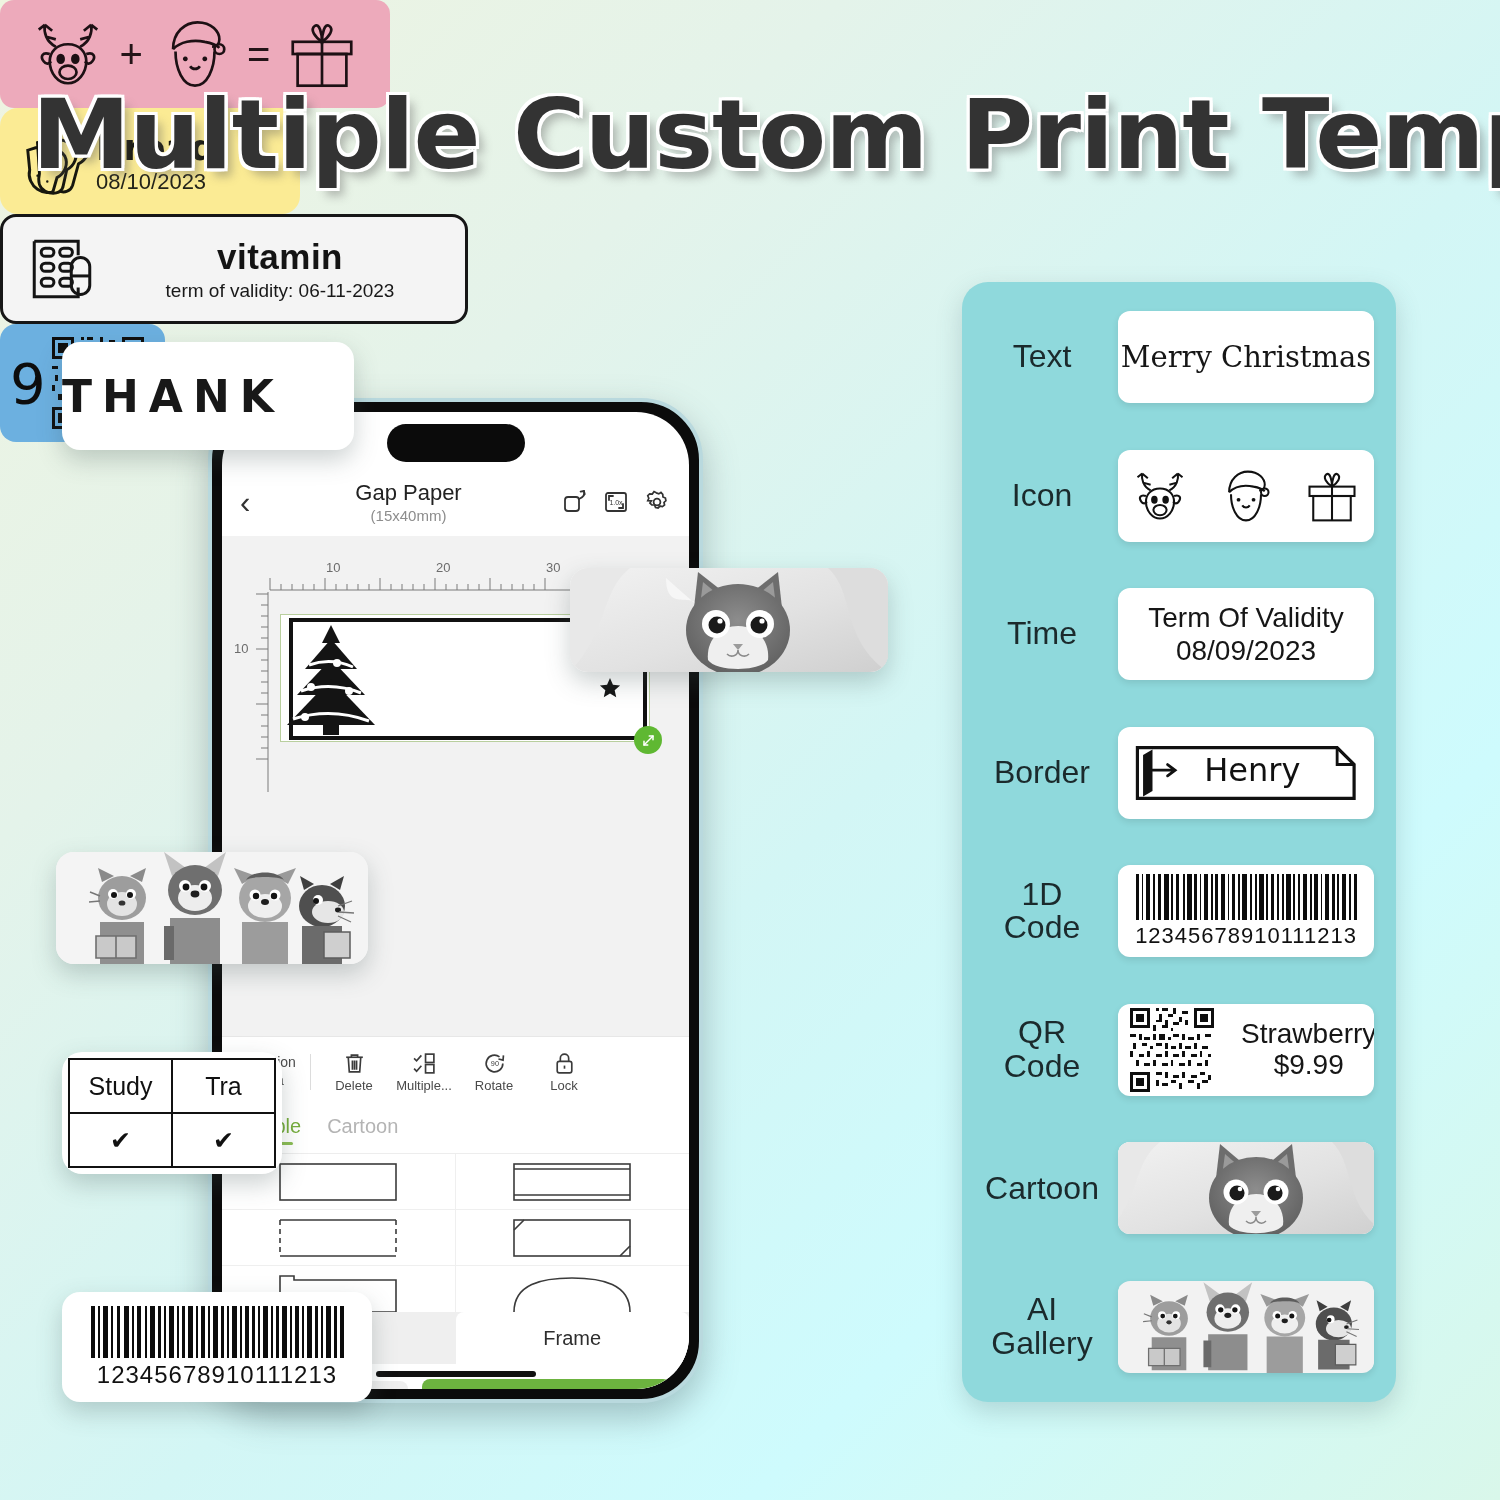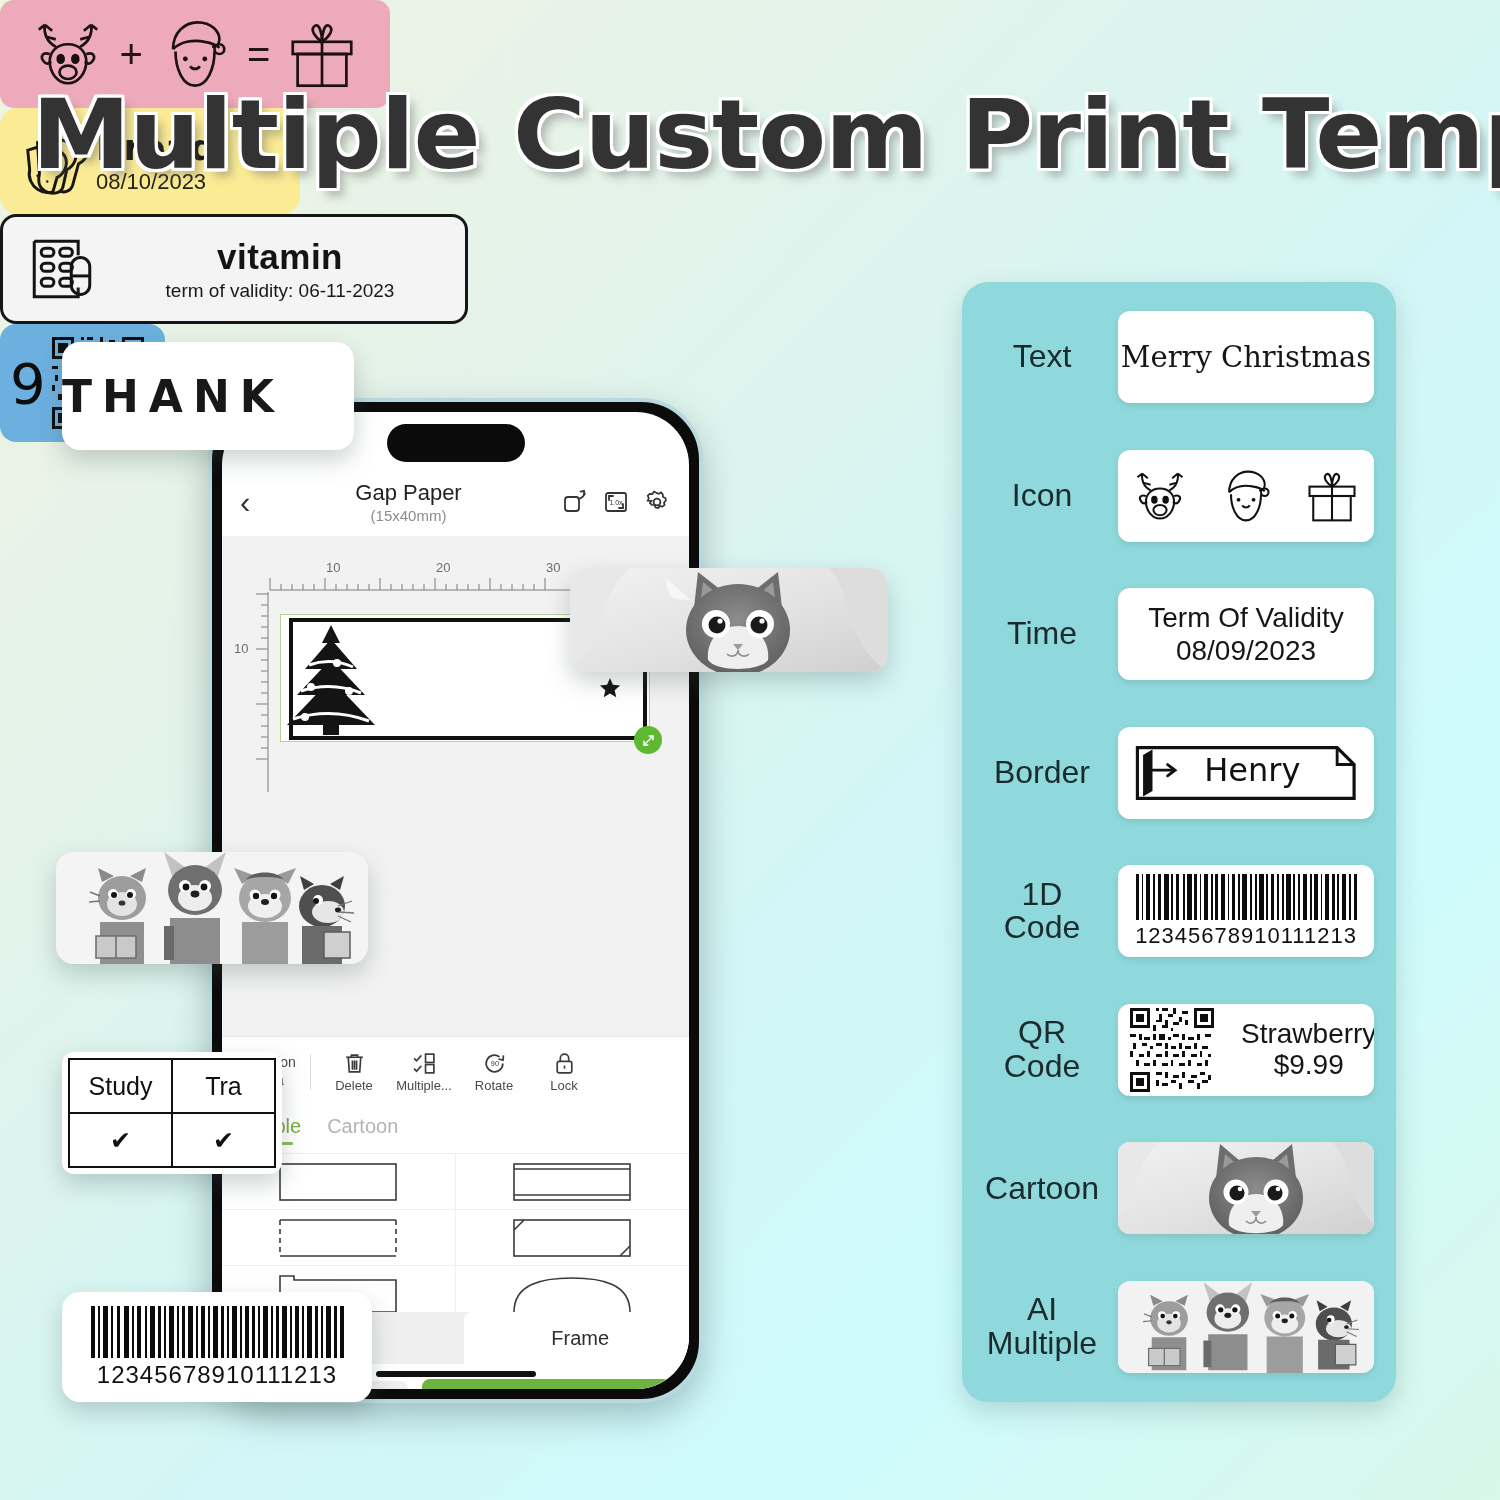--- a/index.html
+++ b/index.html
@@ -121,21 +121,21 @@
     background:#fff; display:grid; grid-template-columns:1fr 1fr; grid-auto-rows:56px;
     overflow:hidden;
   }
   .frame-cell{ display:flex; align-items:center; justify-content:center; border-right:1px solid #efefef; border-bottom:1px solid #efefef;}
   .frame-cell:nth-child(2n){ border-right:none; }
   .fr-box{ width:120px; height:40px; }
 
   
   #bottom-tabs{
     position:absolute; left:0; top:900px; width:100%; height:52px;
-    background:#efefef; display:flex; align-items:stretch;margin-left:8px;
+    background:#efefef; display:flex; align-items:stretch;
   }
   .bt-tab{ flex:1; display:flex; align-items:center; justify-content:center; font-size:20px; color:#aaaaaa; }
   .bt-tab.active{ background:#fff; color:#2e2e2e; border-radius:8px 8px 0 0; }
 
   
   #print-row{
     position:absolute; left:0; top:952px; width:100%; height:86px;
     background:#fff; display:flex; align-items:center; gap:14px; padding:0 18px;
   }
   #preview-chip{ width:168px; height:52px; background:#efefef; border-radius:8px; }
@@ -177,21 +177,21 @@
   #card-vitamin{
     left:428px; top:876px; width:468px; height:110px; z-index:9;
     background:#f4f4f4; border:3px solid #161616; border-radius:16px;
     display:flex; align-items:center; padding:0 22px; gap:18px;
   }
   #vitamin-texts{ flex:1; text-align:center; }
   #vitamin-name{ font-size:35px; color:#141414; letter-spacing:.5px;font-weight:bold;}
   #vitamin-validity{ font-size:19px; color:#181818; margin-top:3px; }
 
   #card-study{
-    left:62px; top:1052px; width:220px; height:122px; z-index:9; border-radius:12px;
+    left:62px; top:1052px; width:220px; height:122px; z-index:9; border-radius:20px;
     padding:6px; background:#fff;
   }
   #study-table{ width:100%; height:100%; border-collapse:collapse; }
   #study-table td{ border:2px solid #111; text-align:center; font-size:25px; color:#111; width:50%; }
   .tick{ font-size:34px; }
 
   #card-qr-blue{
     left:712px; top:1124px; width:165px; height:118px; z-index:9;
     background:#6cb0e0; border-radius:16px; display:flex; align-items:center; gap:6px; padding:0 10px;
   }
@@ -1050,21 +1050,21 @@
         <circle cx="172" cy="47" r="2.3" fill="#ffffff"></circle>
         <path d="M145 69 L155 69 L150 75 Z" fill="#9b9b9b"></path>
         <path d="M150 75 C150 81 144 83 140 79 M150 75 C150 81 156 83 160 79" stroke="#8a8a8a" stroke-width="1.5" fill="none"></path>
       </svg>
     </div>
   </div>
 
   <div class="feat-row">
     <div class="feat-label">
       <div>AI</div>
-      <div>Multiple</div>
+      <div>Gallery</div>
     </div>
     <div class="feat-card" style="background:#f2f2f2;">
       <svg width="100%" height="100%" viewBox="0 0 280 92">
         <rect width="280" height="92" fill="#f2f2f2"></rect>
         <g transform="translate(30,16) scale(0.86)">
           <ellipse cx="30" cy="24" rx="24" ry="22" fill="#9d9d9d"></ellipse>
           <path d="M10 8 L6 -6 L22 2 Z" fill="#8a8a8a"></path>
             <path d="M50 8 L54 -6 L38 2 Z" fill="#8a8a8a"></path>
           <ellipse cx="30" cy="30" rx="15" ry="12" fill="#e3e3e3"></ellipse>
           <circle cx="21" cy="20" r="5" fill="#fff"></circle>

